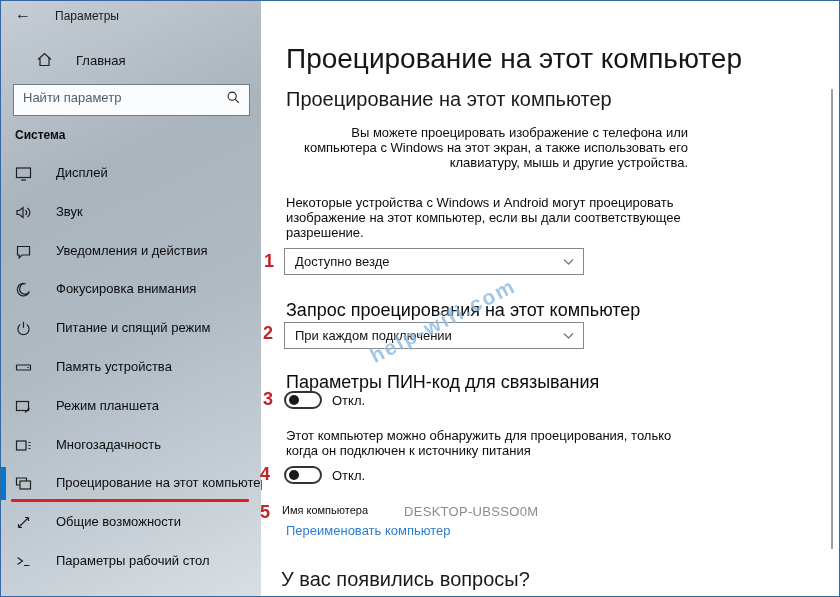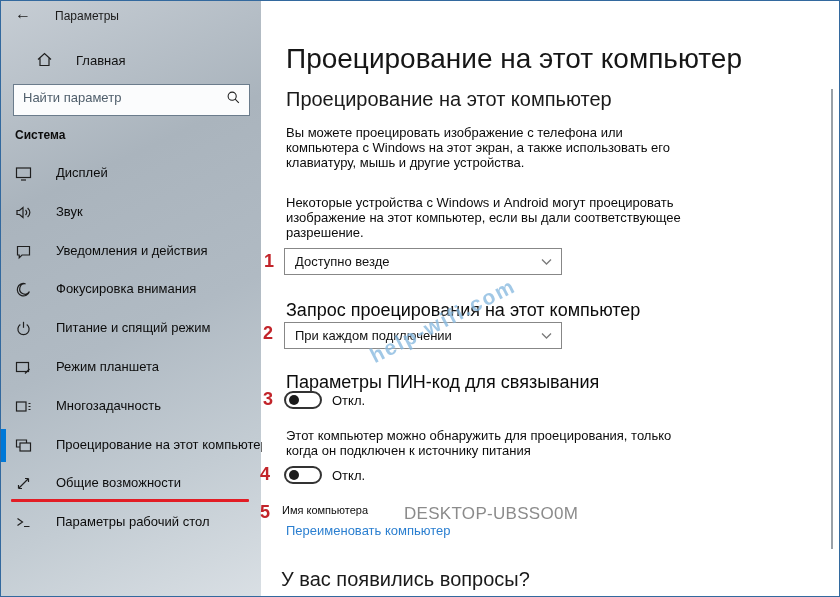--- a/index.html
+++ b/index.html
@@ -47,26 +47,26 @@
   
   .win-controls { position:absolute; right:0; top:0; height:30px; display:flex; }
   .win-btn { width:44px; height:30px; text-align:center; line-height:28px; font-size:13px; color:#3a3a3a; cursor:default; }
   .win-btn.close { width:40px; }
 
   
   .main { position:absolute; left:261px; top:0; width:578px; height:100%; background:#fff; }
   .page-title { position:absolute; left:24px; top:42px; font-size:28px; font-weight:300; color:#161616; white-space:nowrap; }
   .section-title { position:absolute; left:24px; top:87px; font-size:20px; font-weight:400; color:#1a1a1a; white-space:nowrap; }
   .para { position:absolute; left:24px; width:402px; font-size:13px; line-height:15.2px; color:#0b0b0b; }
-  .p-intro { top:124px; }
+  .p-intro { top:124px;text-align:right; }
   .p-perm { top:194px; }
   .p-power { top:427px; }
 
   .dropdown {
-    position:absolute; left:22px; width:278px; height:27px;
+    position:absolute; left:22px; width:300px; height:27px;
     border:1px solid #878787; background:#fff; font-size:13px; color:#111;
     line-height:25px; padding-left:10px; cursor:default;
   }
   .dd1 { top:247px; }
   .dd2 { top:321px; }
   .dropdown svg { position:absolute; right:9px; top:9px; }
 
   .field-label { position:absolute; left:24px; font-size:18px; color:#0b0b0b; white-space:nowrap; }
   .lab-ask { top:299px; }
   .lab-pin { top:371px; }
@@ -76,21 +76,21 @@
     border:2px solid #333; border-radius:10px; background:#fff; cursor:default;
   }
   .toggle .knob { position:absolute; left:3px; top:2px; width:10px; height:10px; border-radius:50%; background:#1a1a1a; }
   .tg1 { top:390px; }
   .tg2 { top:465px; }
   .toggle-state { position:absolute; left:70px; font-size:13px; color:#0b0b0b;text-align:right; }
   .ts1 { top:392px; }
   .ts2 { top:467px; }
 
   .pcname-label { position:absolute; left:20px; top:503px; font-size:11px; color:#0b0b0b; }
-  .pcname-value { position:absolute; left:142px; top:503px; font-size:17px; color:#8b8b8b; letter-spacing:.3px;text-align:right; }
+  .pcname-value { position:absolute; left:142px; top:503px; font-size:13px; color:#8b8b8b; letter-spacing:.3px;text-align:right; }
   .rename-link { position:absolute; left:24px; top:522px; font-size:13px; color:#2b7fd0; cursor:pointer; }
   .questions-title { position:absolute; left:19px; top:567px; font-size:20px; font-weight:400; color:#1a1a1a; white-space:nowrap; }
 
   
   .anno-num { position:absolute; font-size:18px; font-weight:bold; color:#c2242a; font-family:"Liberation Sans",sans-serif; }
   .n1 { left:263px; top:250px; }
   .n2 { left:262px; top:322px; }
   .n3 { left:262px; top:388px; }
   .n4 { left:259px; top:463px; }
   .n5 { left:259px; top:501px; }
@@ -168,20 +168,27 @@
       </div>
 
       <div class="side-item">
         <svg class="icn" width="17" height="17" viewBox="0 0 17 17">
             <path d="M5.3 4.5 a5.6 5.6 0 1 0 6.4 0"></path>
             <path d="M8.5 1.8 v6"></path>
           </svg>
         <span class="lbl">Питание и спящий режим</span>
       </div>
 
+      <div class="side-item">
+        <svg class="icn" width="17" height="17" viewBox="0 0 17 17">
+            <rect x="1.5" y="6" width="14" height="5" rx="0.6"></rect>
+            <path d="M12.3 8.5 h1.4"></path>
+          </svg>
+        <span class="lbl">Память устройства</span>
+      </div>
 
       <div class="side-item">
         <svg class="icn" width="17" height="17" viewBox="0 0 17 17">
             <rect x="1.5" y="3.5" width="12" height="9"></rect>
             <path d="M10 14.5 l4.5 -4.5"></path>
           </svg>
         <span class="lbl">Режим планшета</span>
       </div>
 
       <div class="side-item">

